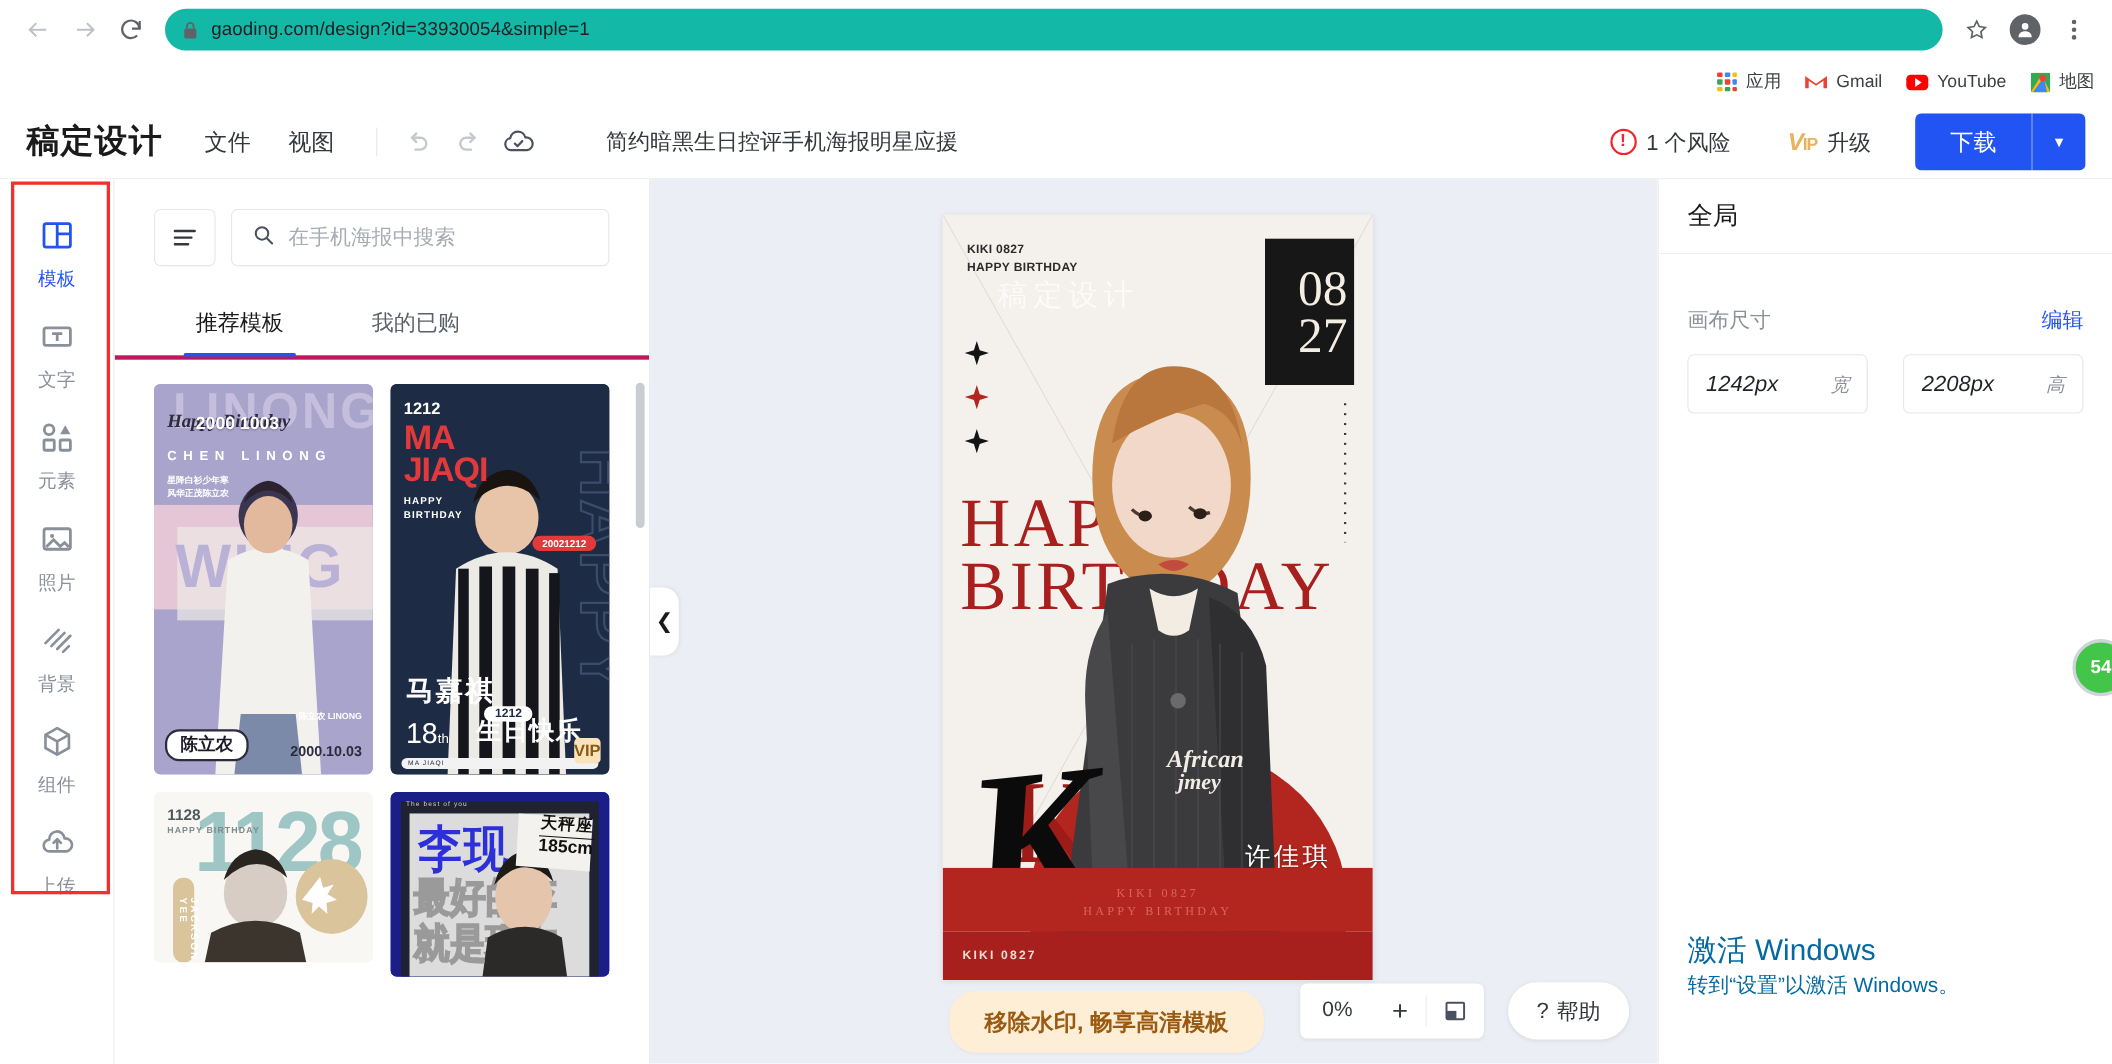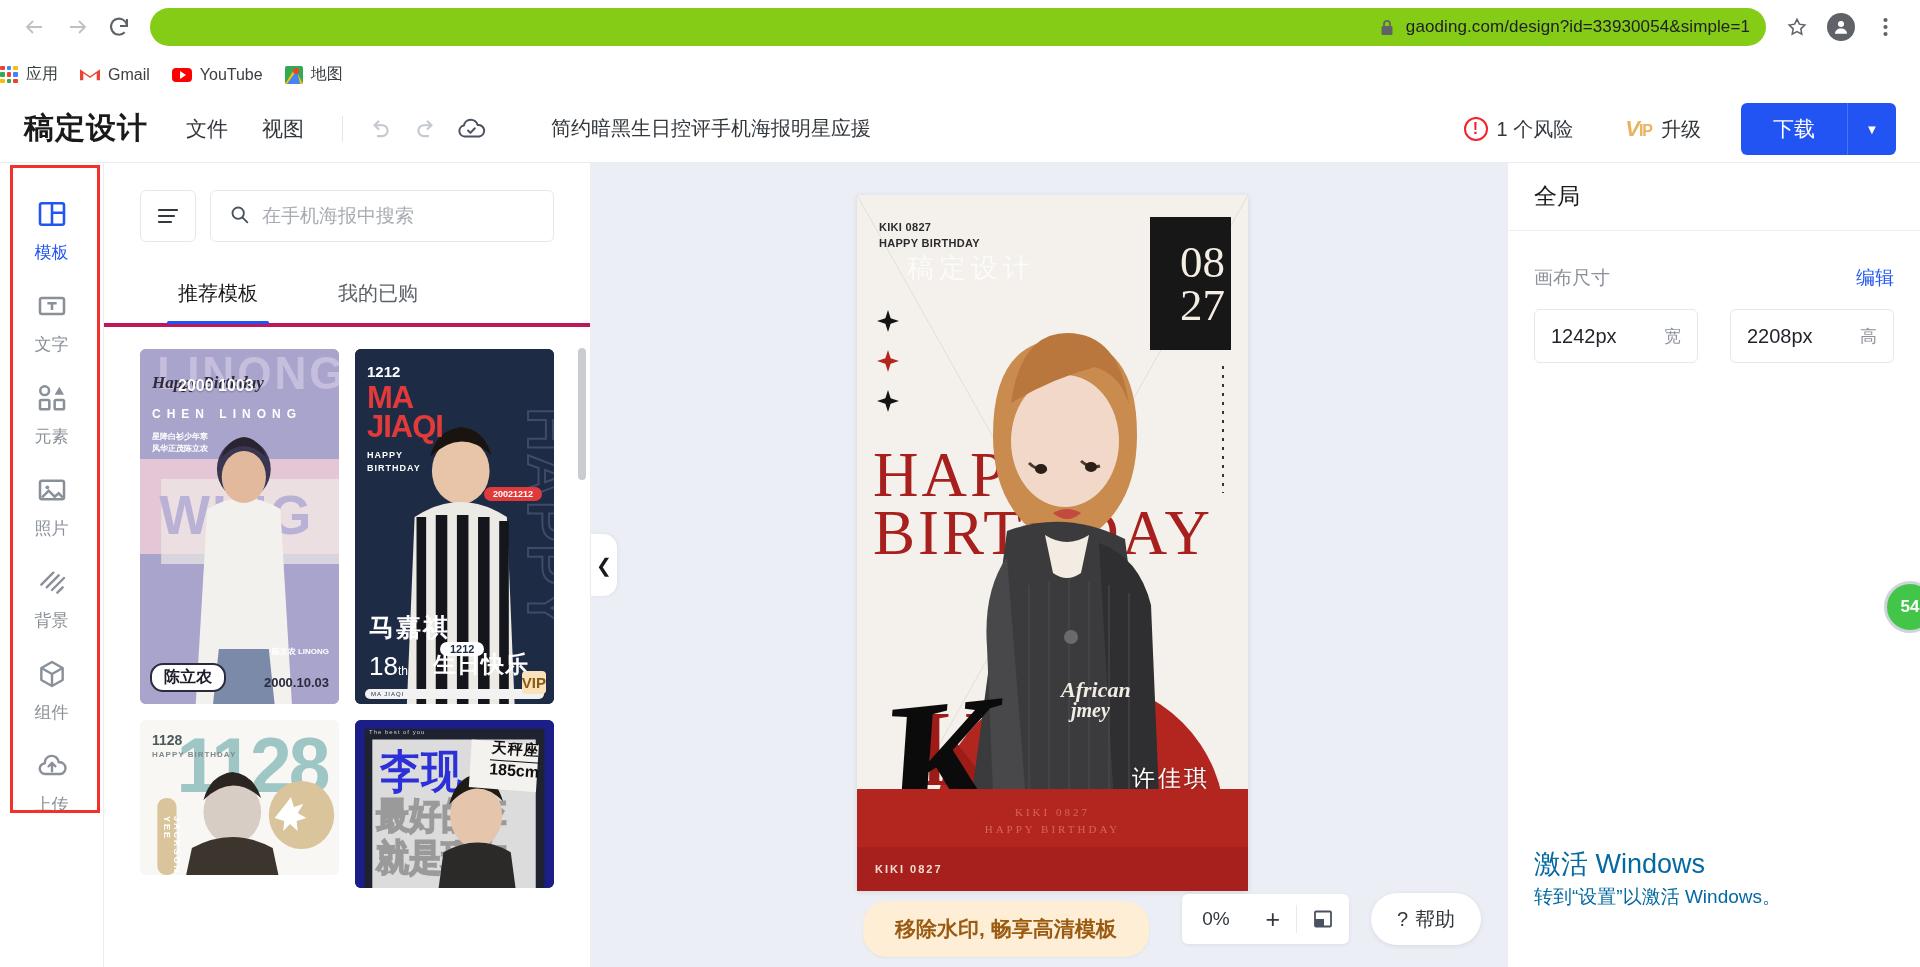--- a/index.html
+++ b/index.html
@@ -16,41 +16,40 @@
     height: 54px; display: flex; align-items: center; padding: 0 16px; gap: 4px;
   }
   .nav-btn {
     width: 38px; height: 38px; border-radius: 50%;
     display: flex; align-items: center; justify-content: center;
     color: #5f6368; flex: 0 0 auto;
   }
   .nav-btn.disabled { color: #bdc1c6; }
   .nav-btn svg { display: block; }
   .omnibox {
-    flex: 1; height: 38px; background: #84cc16; border-radius: 19px;
+    flex: 1; height: 38px; background: #14b8a6; border-radius: 19px;
     display: flex; align-items: center; padding: 0 16px; margin: 0 8px; gap: 12px;
     min-width: 0;
-    justify-content: flex-end;
   }
   .omnibox .lock { color: #5f6368; flex: 0 0 auto; display:flex; }
   .omnibox .url {
     font-size: 17px; color: #202124; white-space: nowrap; overflow: hidden;
     letter-spacing: .1px;
   }
   .tb-right { display: flex; align-items: center; gap: 6px; flex: 0 0 auto; }
   .tb-icon {
     width: 38px; height: 38px; display: flex; align-items: center; justify-content: center;
     color: #5f6368;
   }
   .avatar-circle {
     width: 28px; height: 28px; border-radius: 50%; background: #5f6368;
     display: flex; align-items: center; justify-content: center; color: #fff;
   }
   .bookmarks-bar {
-    height: 41px; display: flex; align-items: center; padding: 0 0; gap: 22px;
+    height: 41px; display: flex; align-items: center; padding: 0 16px; gap: 22px; justify-content: flex-end;
   }
   .bm {
     display: flex; align-items: center; gap: 8px; font-size: 16px; color: #3c4043;
     white-space: nowrap;
   }
   .bm-apps-grid {
     width: 18px; height: 18px; display: grid; grid-template-columns: repeat(3,1fr);
     grid-template-rows: repeat(3,1fr); gap: 2px;
   }
   .bm-apps-grid i { display:block; border-radius: 1px; }
@@ -302,25 +301,25 @@
   .right-panel {
     width: 413px; flex: 0 0 413px; background: #fff; border-left: 1px solid #ebedf0;
     position: relative;
   }
   .rp-header {
     height: 68px; border-bottom: 1px solid #eef0f3; display: flex; align-items: center;
     padding: 0 26px; font-size: 23px; color: #1a1a1a; font-weight: 500;
   }
   .rp-section { padding: 34px 26px 0 26px; }
   .rp-row {
-    display: flex; align-items: flex-start; justify-content: space-between; margin-bottom: 18px;
+    display: flex; align-items: flex-start; justify-content: space-between; margin-bottom: 18px; margin-top: 13px;
   }
   .rp-label { font-size: 19px; color: #8b9099; }
   .rp-edit { font-size: 19px; color: #2254f4; }
-  .size-inputs { display: flex; gap: 32px; }
+  .size-inputs { display: flex; gap: 32px; font-style: italic; }
   .size-field {
     flex: 1; height: 54px; border: 1px solid #e4e7ec; border-radius: 6px;
     display: flex; align-items: center; justify-content: space-between; padding: 0 16px;
   }
   .size-val { font-size: 20px; color: #1f2329; }
   .size-unit { font-size: 17px; color: #8b9099; }
 
   .win-activate {
     position: absolute; left: 26px; bottom: 56px; color: #0369a1;
   }

